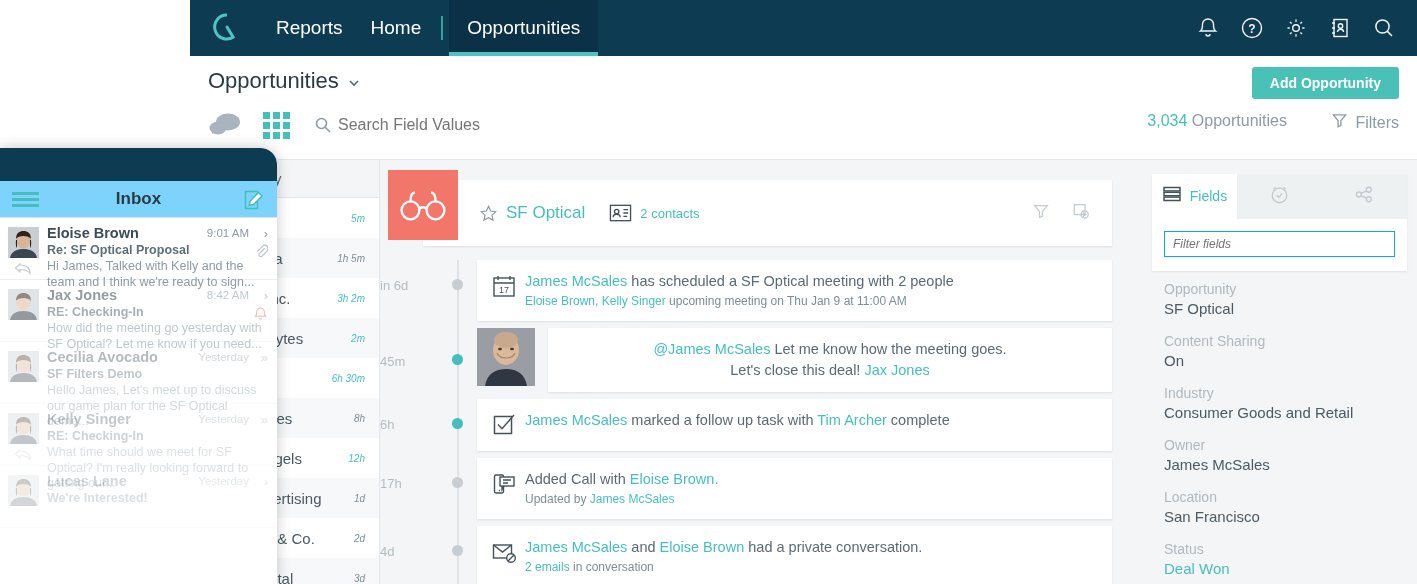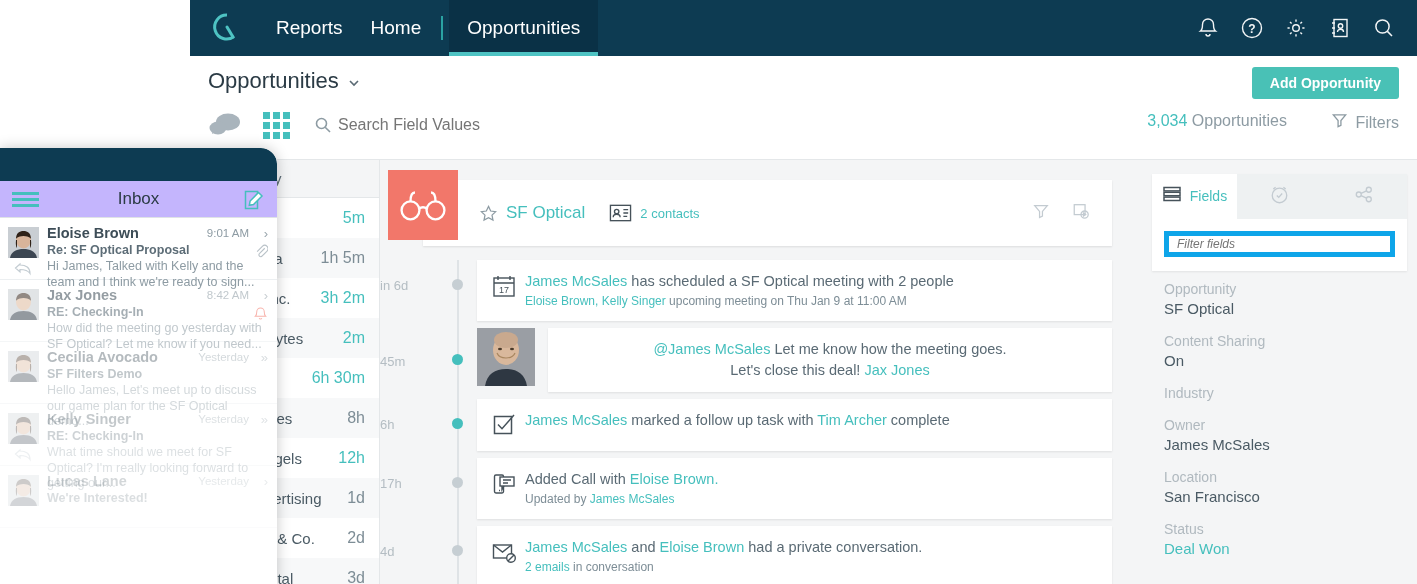--- a/index.html
+++ b/index.html
@@ -43,21 +43,21 @@
   .filters { position:absolute; right:18px; top:56px; font-size:16px; color:#8d9ba3; display:flex; align-items:center; gap:7px; cursor:pointer;}
 
   
   .body { position:absolute; left:0; top:160px; right:0; bottom:0; display:flex; }
   .col-list { width:190px; background:#fff; border-right:1px solid #e4e7e9; flex:0 0 190px; }
   .lhead { height:38px; display:flex; align-items:center; padding-left:14px; font-size:15px; color:#5e6e78;
            background:#f4f5f6; border-bottom:1px solid #e4e7e9;}
   .lrow { height:40px; display:flex; align-items:center; padding:0 14px; font-size:15px; color:#4a5a64; cursor:pointer;}
   .lrow.alt { background:#f7f8f9; }
   .lrow .nm { flex:1; white-space:nowrap; overflow:hidden; }
-  .lrow .tm { font-size:16px; margin-left:6px; white-space:nowrap;}
+  .lrow .tm { font-size:10px; margin-left:6px; white-space:nowrap;font-style:italic;}
   .tm.teal { color:#45bfbd; } .tm.gray { color:#7d8d96; }
 
   .col-main { flex:1; position:relative; overflow:hidden; }
   .col-fields { width:275px; flex:0 0 275px; padding:14px 10px 0 10px; }
 
   
   .opphdr { position:absolute; left:43px; top:20px; right:30px; height:66px; background:#fff;
             box-shadow:0 1px 2px rgba(0,0,0,.10); display:flex; align-items:center; }
   .oppsq { position:absolute; left:-35px; top:-10px; width:70px; height:70px; background:#f2776a;
            display:flex; align-items:center; justify-content:center; }
@@ -84,35 +84,35 @@
   .tl-card.with-av { margin-left:168px;text-align:center; }
   .tl-row-extra { display:flex; font-size:12.5px; color:#7d8d96; padding-top:7px; }
 
   
   .fpanel { background:#fff; box-shadow:0 1px 2px rgba(0,0,0,.08); }
   .ftabs { display:flex; height:45px; }
   .ftab { flex:1; display:flex; align-items:center; justify-content:center; gap:8px; cursor:pointer;
           font-size:14px; color:#45bfbd; border-bottom:2px solid transparent;}
   .ftab.inactive { background:#eef1f2; }
   .ffilter-wrap { padding:12px 12px 14px 12px; }
-  .ffilter { width:100%; height:26px; border:5px solid #0ea5e9; font-size:12px; color:#ec4899;
+  .ffilter { width:100%; height:26px; border:1px solid #0ea5e9; font-size:12px; color:#ec4899;
              padding:0 8px; outline:none; font-family:"Liberation Sans",sans-serif; font-style:italic;}
   .flist { padding:10px 12px 0 12px; }
   .flabel { font-size:14px; color:#b0b9bf; margin-top:16px; }
   .flabel:first-child { margin-top:0; }
   .fvalue { font-size:15px; color:#4a5a64; margin-top:3px; }
   .fvalue.teal { color:#45bfbd; }
 
   
   .phone { position:absolute; left:0; top:148px; width:277px; height:436px;
            background:#fff; border-top-right-radius:16px; overflow:hidden;
            box-shadow:0 0 14px rgba(0,0,0,.22); }
   .ph-status { height:33px; background:#0d3b52; border-top-right-radius:16px;}
-  .ph-bar { height:37px; background:#c4b5fd; display:flex; align-items:center; position:relative;
-            border-bottom:1px solid #dfe3e6;}
+  .ph-bar { height:37px; background:#7dd3fc; display:flex; align-items:center; position:relative;
+            border-bottom:1px solid #dfe3e6;font-weight:bold;}
   .ph-burger { position:absolute; left:12px; top:11px; width:27px; height:15px; cursor:pointer;}
   .ph-burger i { display:block; height:3px; background:#45bfbd; margin-bottom:3px; }
   .ph-title { width:100%; text-align:center; font-size:17px; color:#2b3b45; }
   .ph-compose { position:absolute; right:12px; top:8px; width:22px; height:22px; cursor:pointer;}
   .mrow { position:relative; height:62px; border-bottom:1px solid #eceff1; padding:7px 10px 0 10px; cursor:pointer;}
   .mav { position:absolute; left:8px; top:9px; width:31px; height:31px; overflow:hidden; background:#cfd4d8;}
   .mname { position:absolute; left:47px; top:7px; font-size:14.5px; font-weight:bold; color:#3d4d57; }
   .mtime { position:absolute; right:28px; top:9px; font-size:11.5px; color:#8d9ba3; }
   .mchev { position:absolute; right:9px; top:8px; font-size:13px; color:#9aa6ad; }
   .msubj { position:absolute; left:47px; top:25px; font-size:12.5px; font-weight:bold; color:#5d6d77; }
@@ -476,20 +476,21 @@
           <div class="ffilter-wrap">
             <input class="ffilter" placeholder="Filter fields" style="">
           </div>
         </div>
         <div class="flist" id="fields-list">
             <div class="flabel">Opportunity</div>
    <div class="fvalue ">SF Optical</div>
             <div class="flabel">Content Sharing</div>
    <div class="fvalue ">On</div>
             <div class="flabel">Industry</div>
+   <div class="fvalue ">Consumer Goods and Retail</div>
             <div class="flabel">Owner</div>
    <div class="fvalue ">James McSales</div>
             <div class="flabel">Location</div>
    <div class="fvalue ">San Francisco</div>
             <div class="flabel">Status</div>
    <div class="fvalue teal">Deal Won</div>
           </div>
       </div>
 
     </div>

